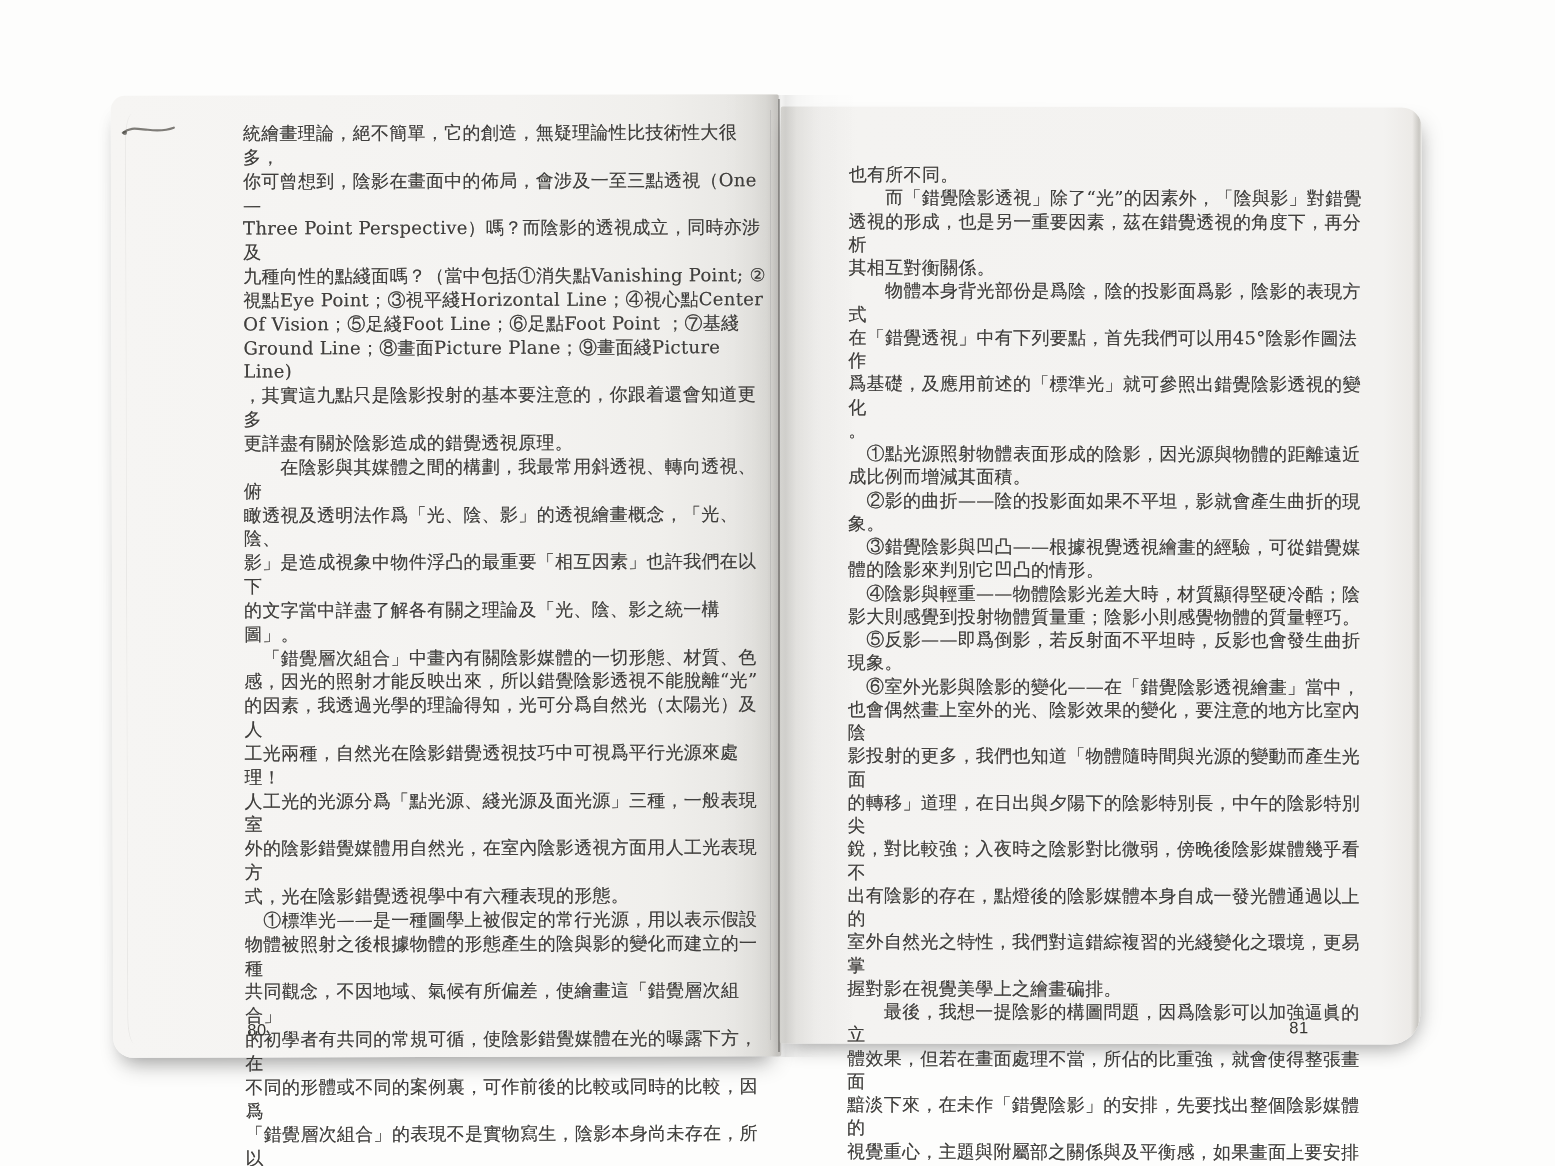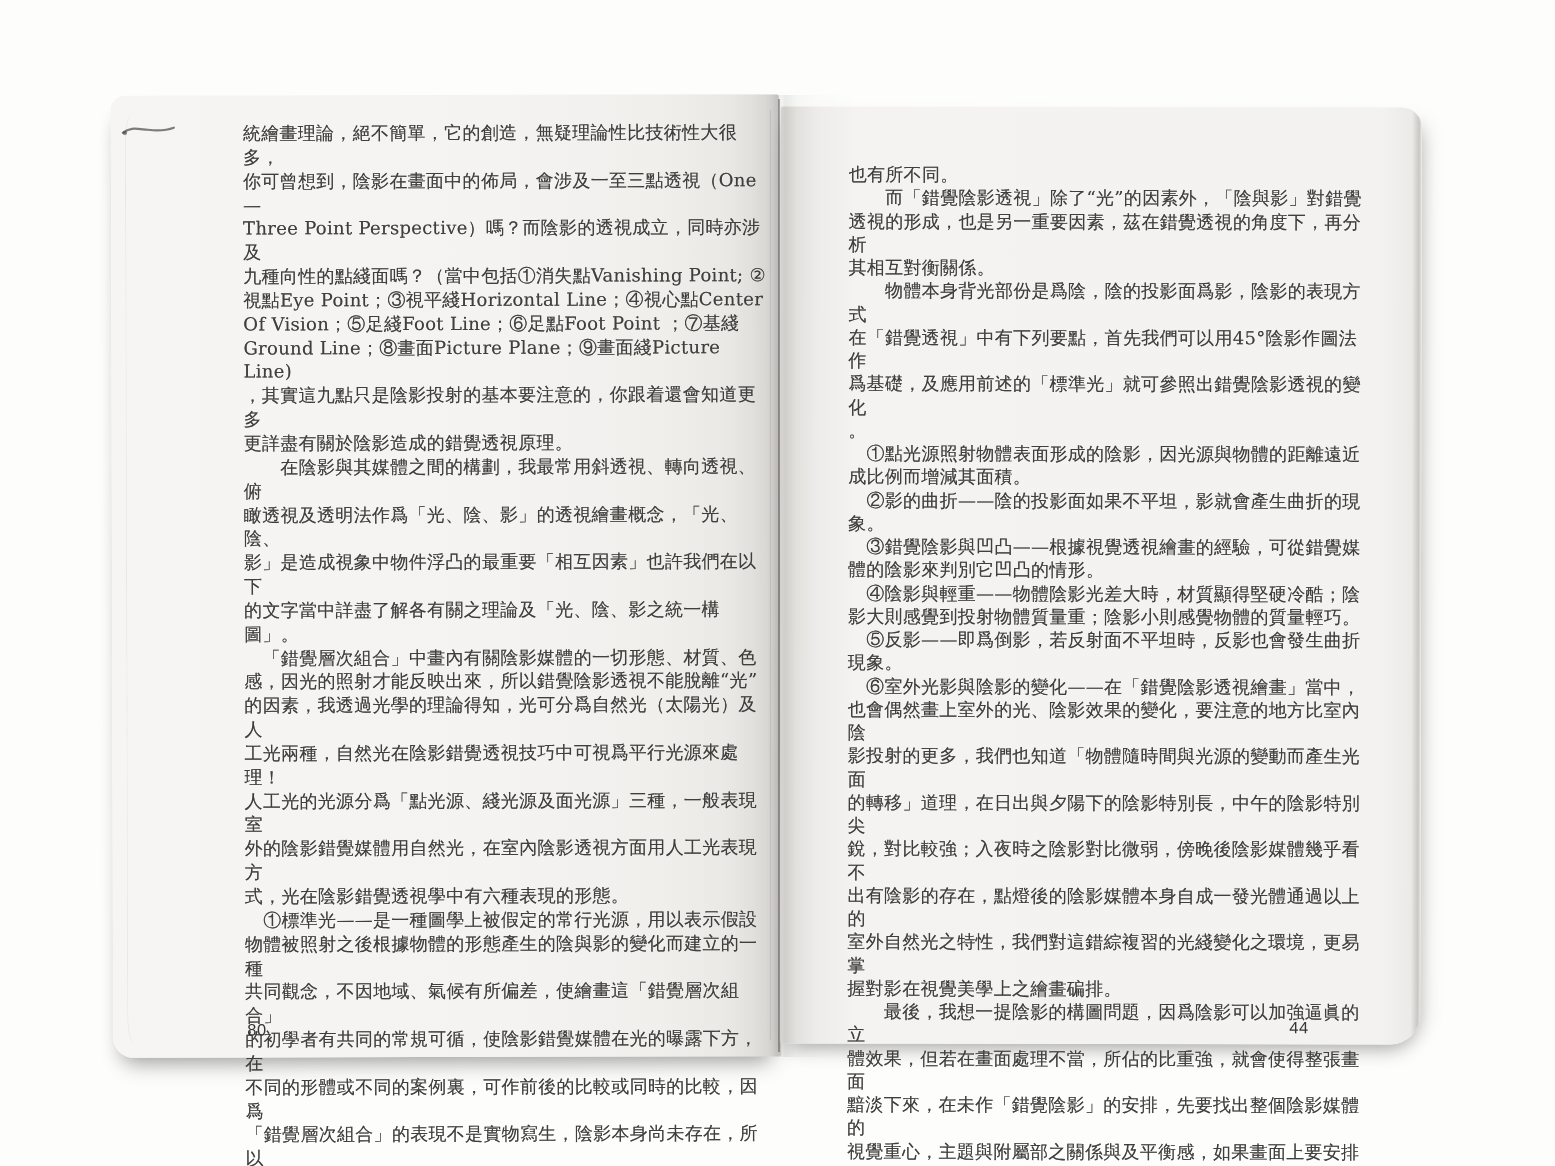--- a/index.html
+++ b/index.html
@@ -174,20 +174,20 @@
 體效果，但若在畫面處理不當，所佔的比重強，就會使得整張畫面
 黯淡下來，在未作「錯覺陰影」的安排，先要找出整個陰影媒體的
 視覺重心，主題與附屬部之關係與及平衡感，如果畫面上要安排二
 個或三個陰影媒體，注意因透視法而產生重叠、大小消長的現象，
 這樣會造成不平衡的情況，如眞的在畫面上出現上述問題，可以運
 用斜綫或斜向媒介物抵消這種不平衡，在錯覺陰影媒體前加些陪襯
 的物象，能造成和諧平衡的關係，而陰影部份不應呈現分裂割據的
 場面，這會破壞「錯覺層次組合」陰影的主題，再者，希望你們能
 好好把握以上提供的陰影透視資料，在視覺立體繪畫藝術中再放一
 異彩！</div>
-    <div class="pagenum pagenum-right">44</div>
+    <div class="pagenum pagenum-right">81</div>
   </div>
 
   <div class="gutter-shade"></div>
   <div class="gutter-line-faint"></div>
   <div class="gutter-line"></div>
 
 </div>
 
 </body></html>

